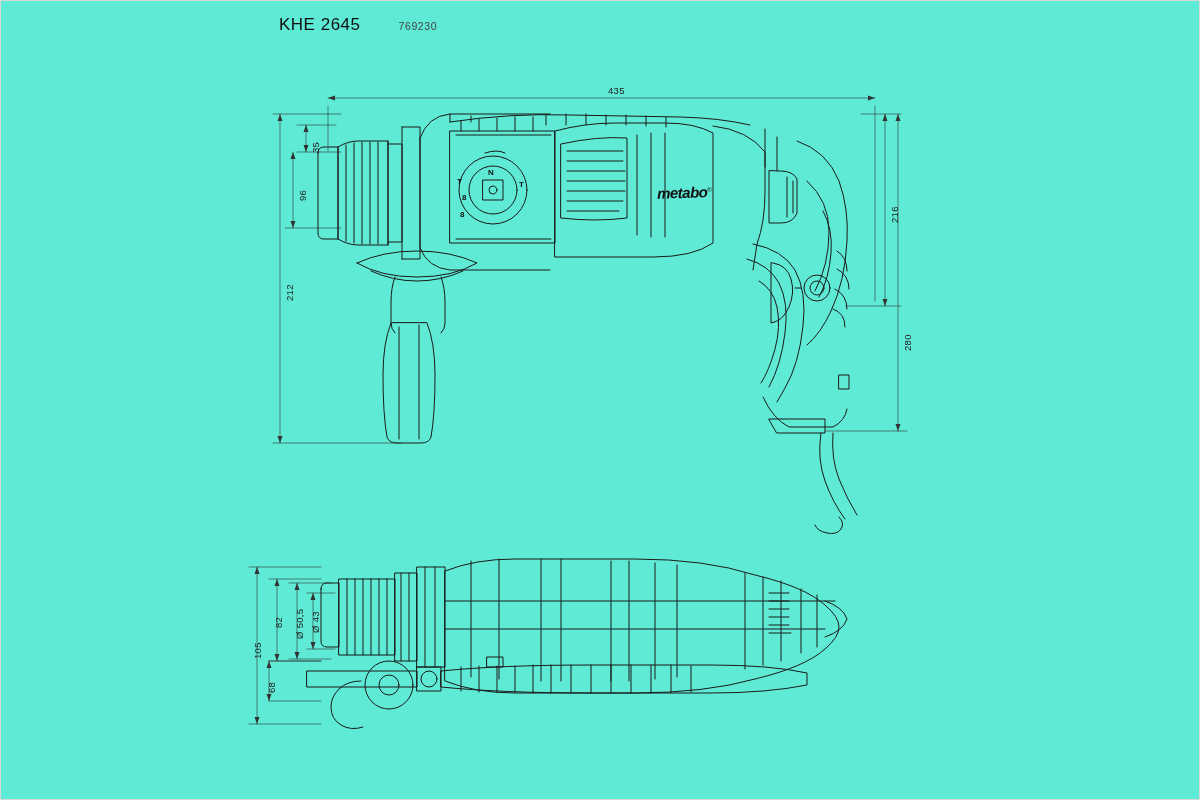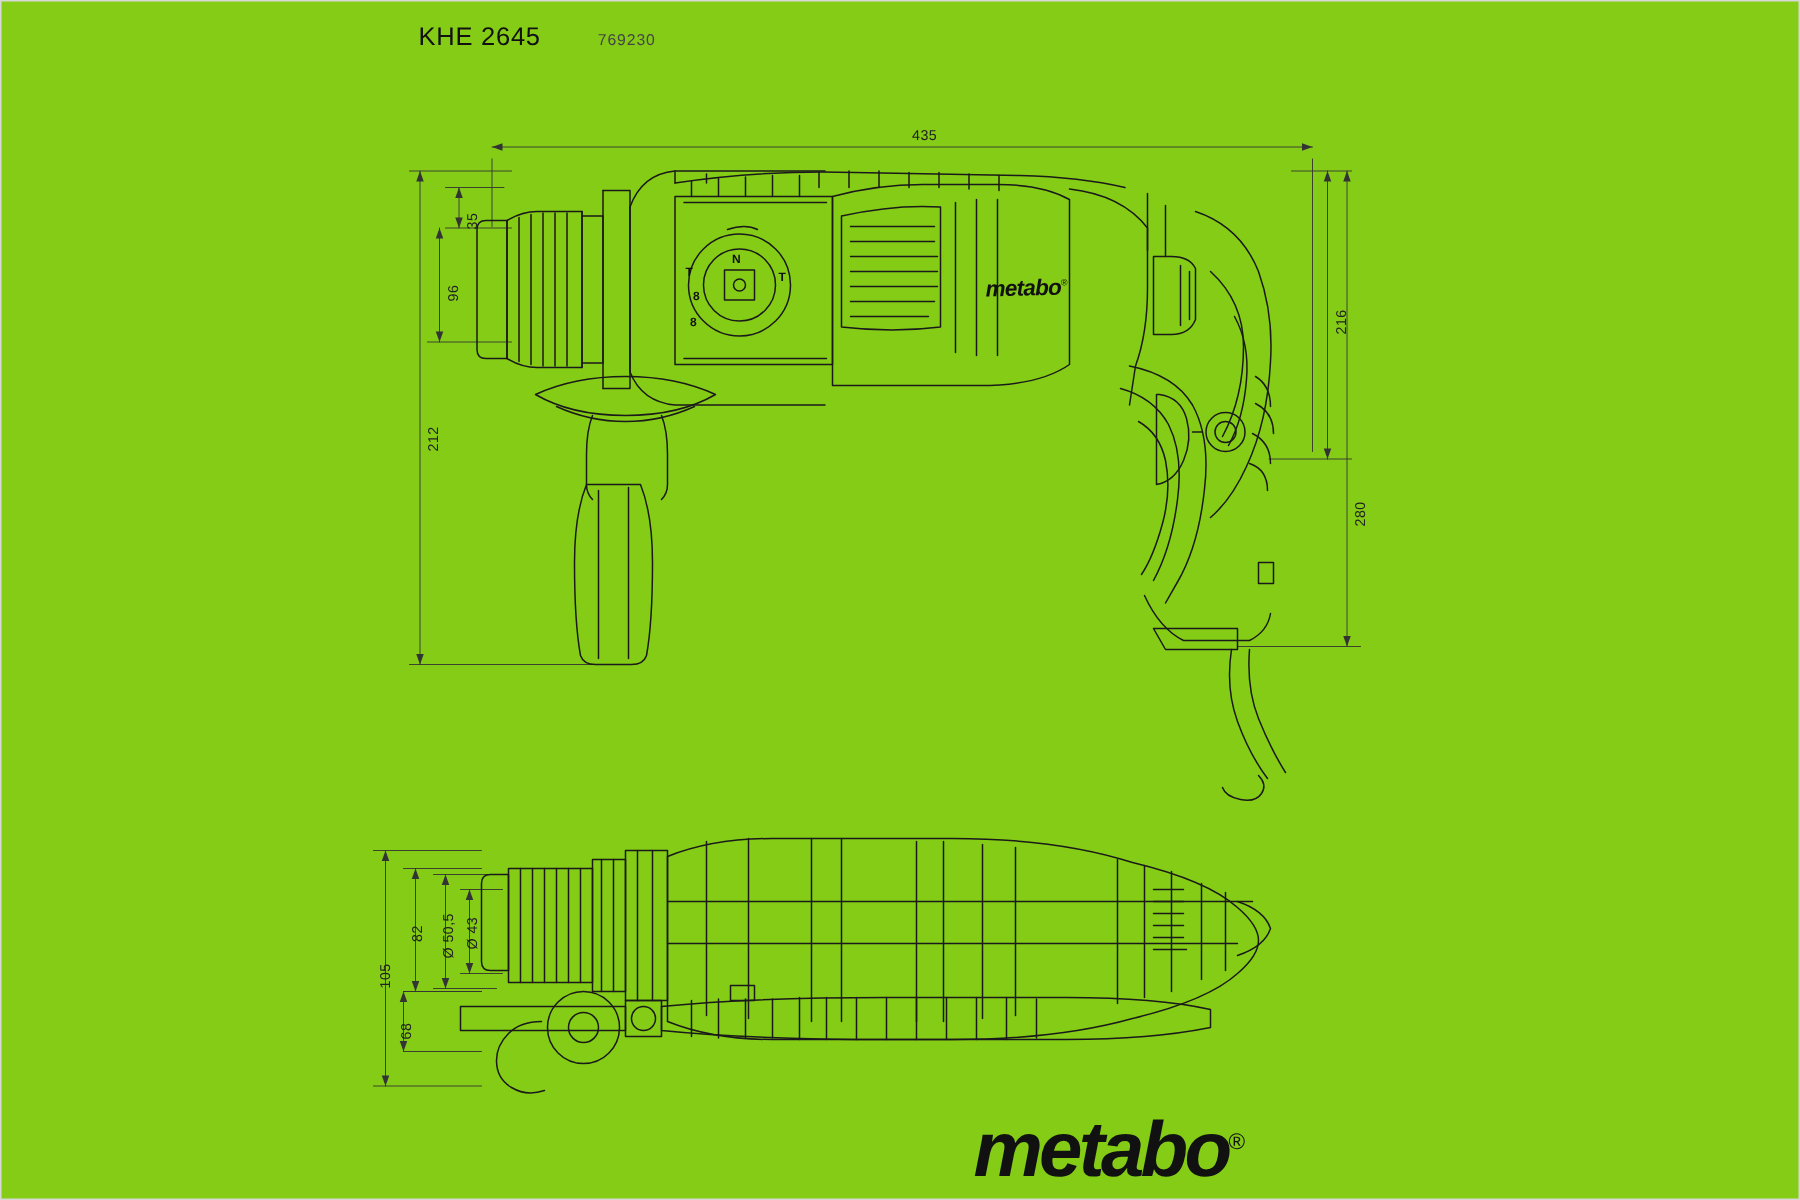--- a/index.html
+++ b/index.html
@@ -14,21 +14,21 @@
     color: #1a1a1a;
     position: relative;
     overflow: hidden;
   }
   .page {
     position: relative;
     width: 1200px;
     height: 800px;
     border: 1px solid #d8d8d8;
     box-sizing: border-box;
-    background: #84cc16;
+    background: #5eead4;
   }
   
   .header {
     position: absolute;
     top: 14px;
     left: 278px;
     display: flex;
     align-items: baseline;
     gap: 38px;
   }
@@ -334,17 +334,14 @@
     <div class="dial-letter" style="left:487px; top:167px;">N</div>
     <div class="dial-letter" style="left:518px; top:179px;">T</div>
     <div class="dial-letter" style="left:461px; top:192px;">8</div>
     <div class="dial-letter" style="left:459px; top:209px;">8</div>
 
     <div class="tool-logo">
       <span>metabo</span><span class="reg">®</span>
     </div>
   </div>
 
-  <div class="brand">
-    <span>metabo</span><span class="reg">®</span>
-  </div>
 
 </div>
 
 </body></html>

